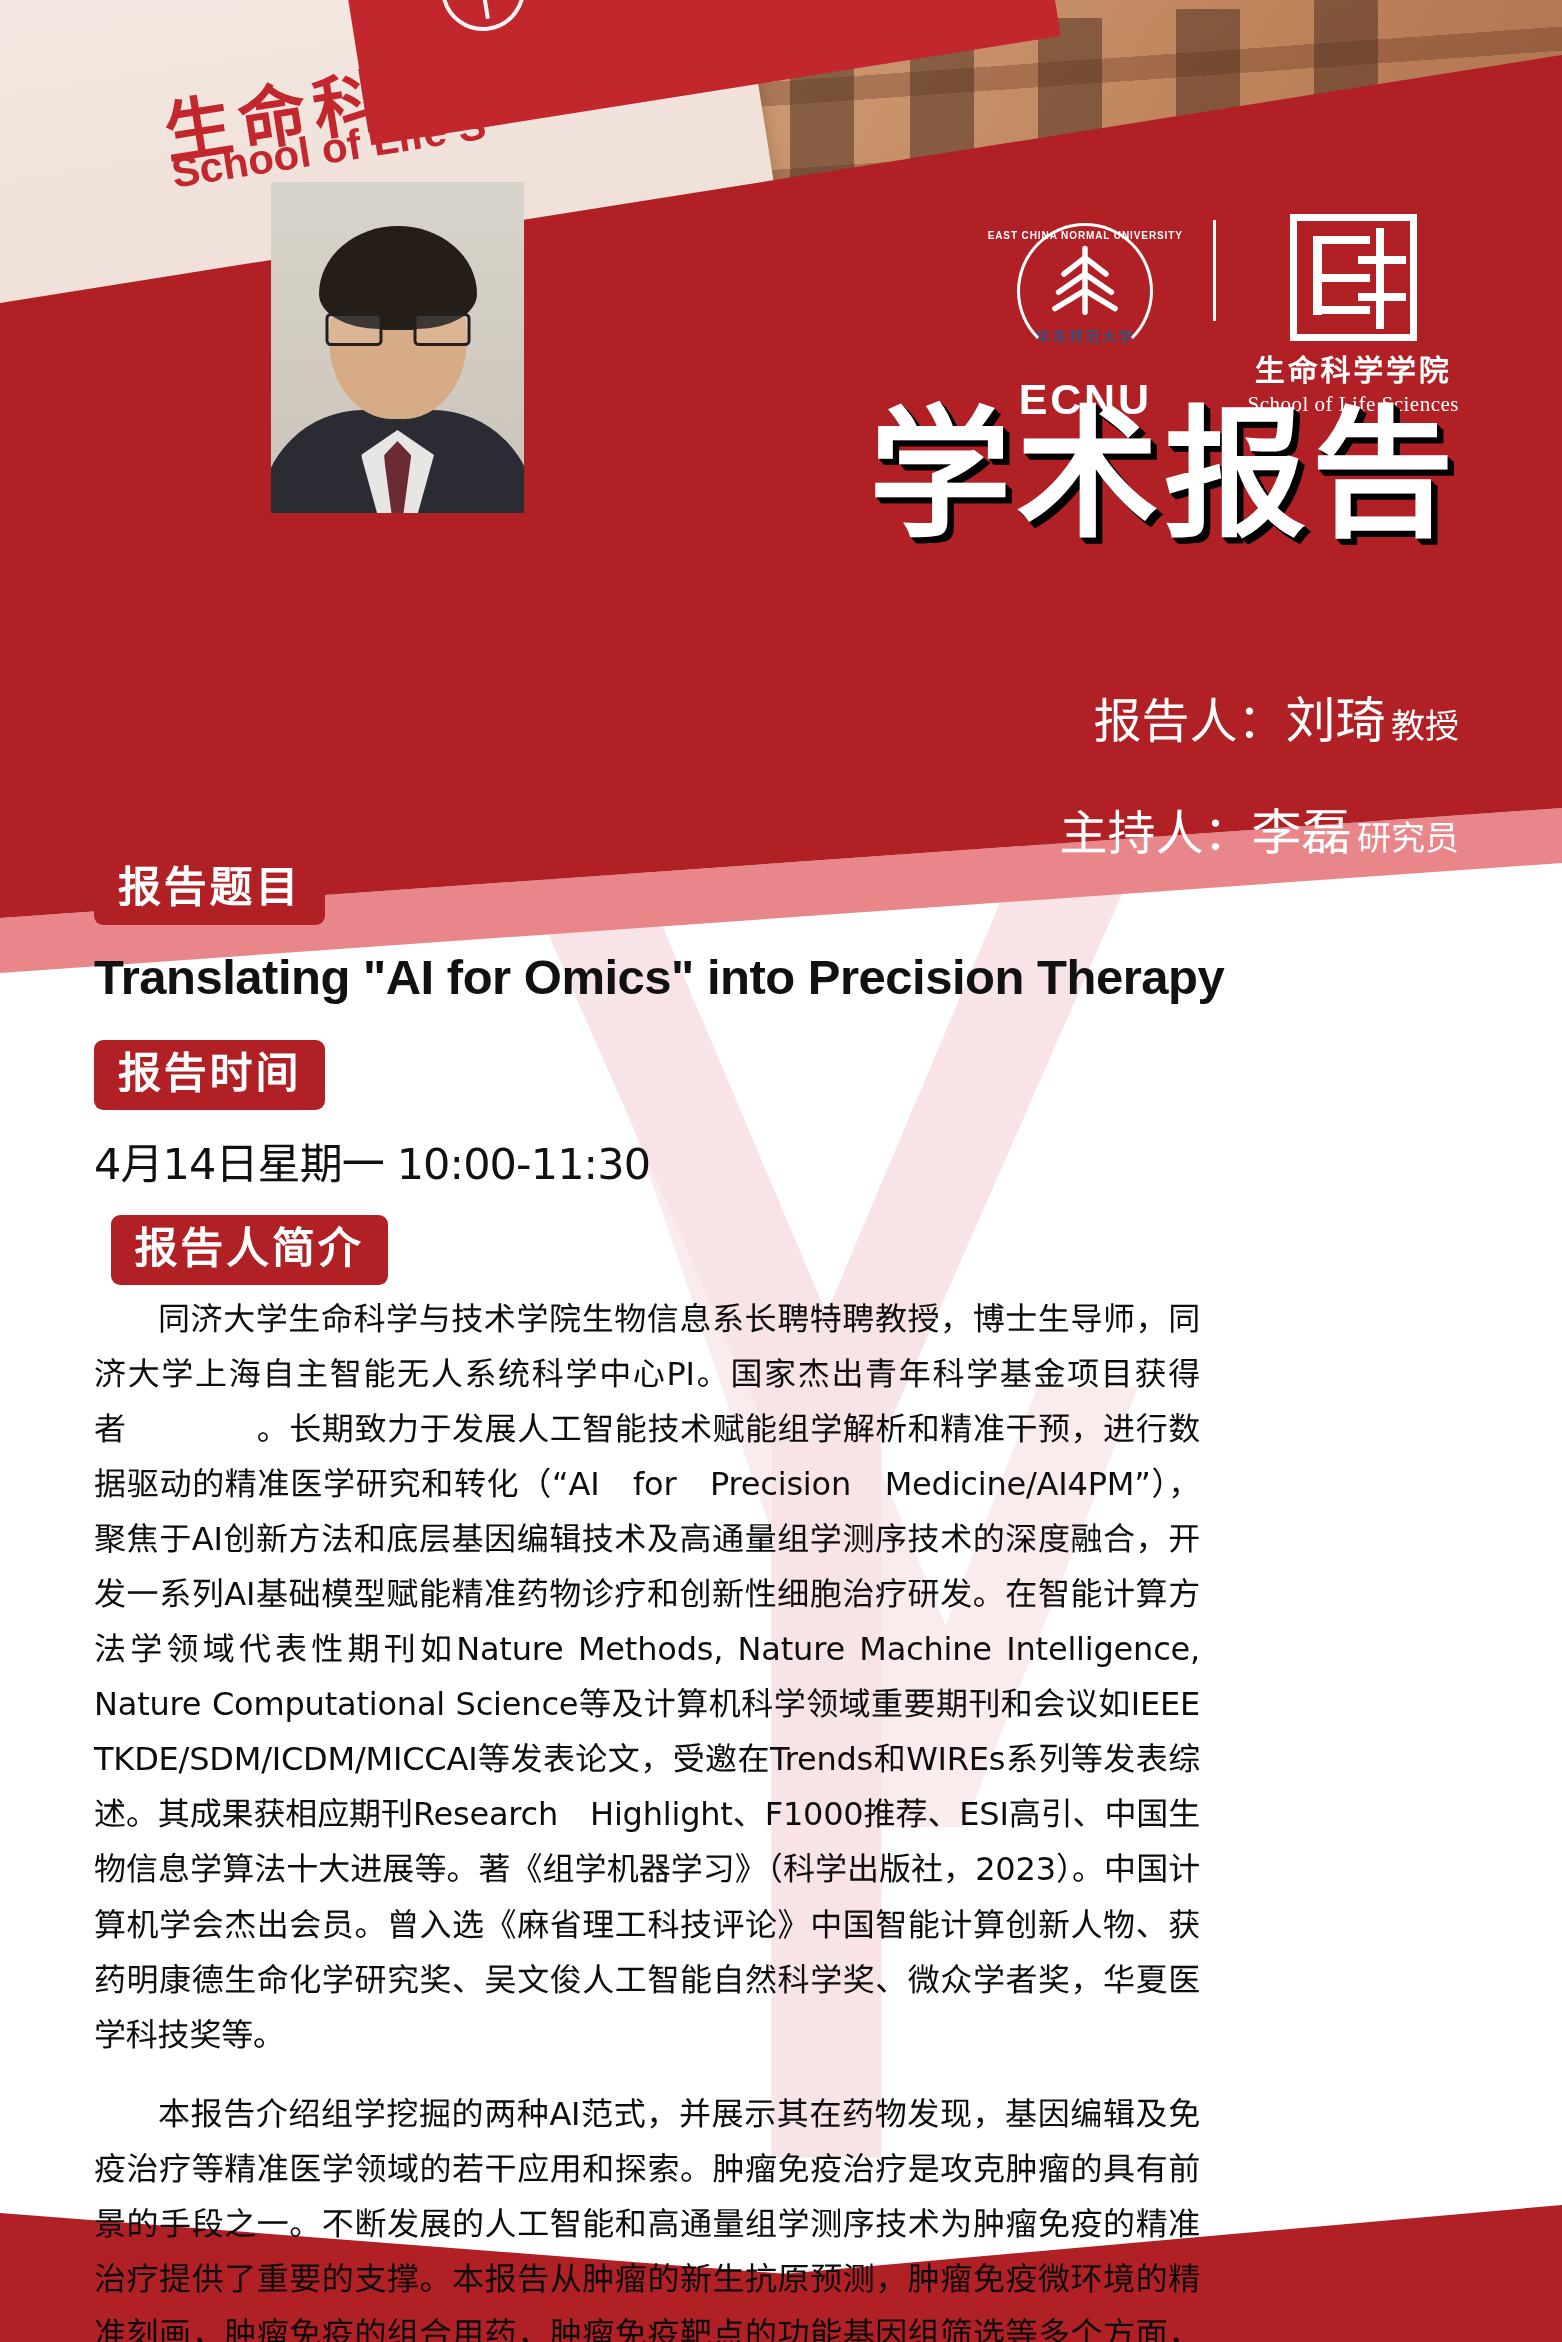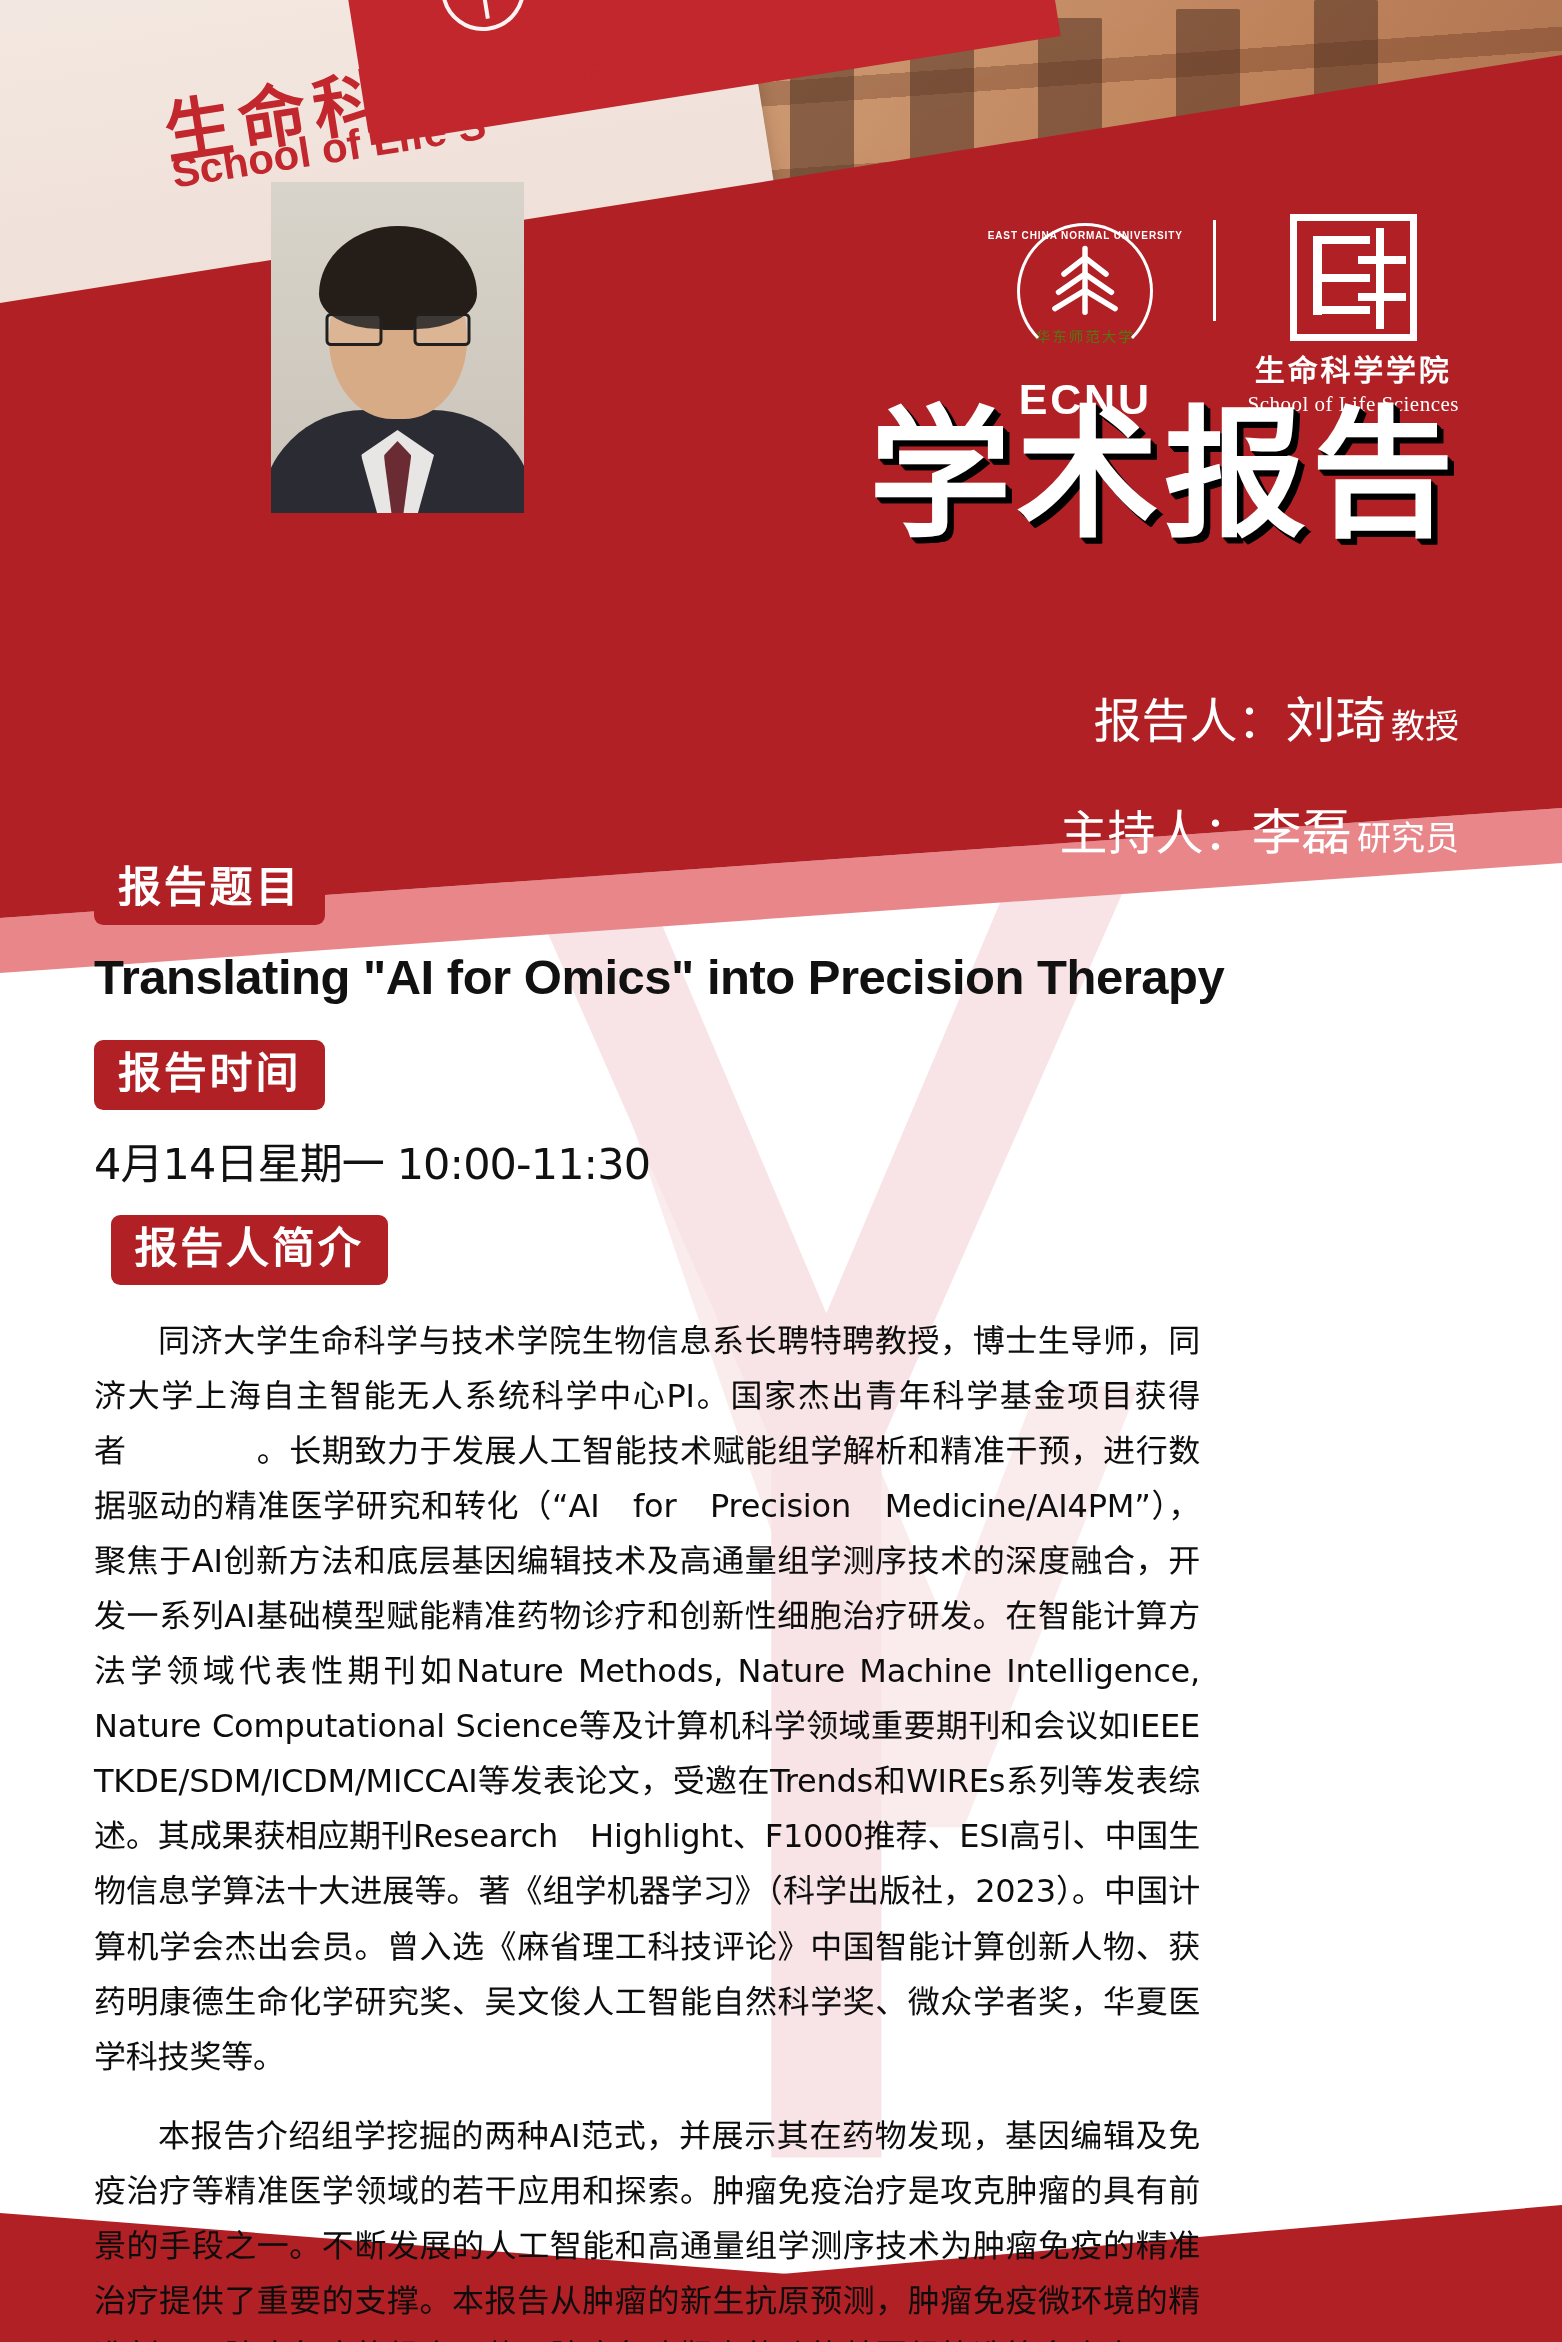--- a/index.html
+++ b/index.html
@@ -223,21 +223,21 @@
     letter-spacing: 0.9px;
     color: #fff;
     white-space: nowrap;
     font-weight: 700;
   }
   .seal-cn-mini {
     position: absolute;
     left: 50%; bottom: 13px;
     transform: translateX(-50%);
     font-size: 14.7px;
-    color: #4d7c0f;
+    color: #0369a1;
     letter-spacing: 1.8px;
     white-space: nowrap;
     font-family: "DejaVu Sans", sans-serif;
   }
   .ecnu-word {
     margin-top: 7.3px;
     font-size: 43px;
     font-weight: 700;
     letter-spacing: 2.8px;
     color: #fff;
@@ -360,21 +360,21 @@
     font-weight: 500;
     color: #111;
     letter-spacing: -0.9px;
     white-space: nowrap;
   }
 
   .sect { margin-top: 24px; }
   .sect .badge { margin-left: 16.5px; }
 
   .para {
-    margin-top: 29px;
+    margin-top: 7px;
     font-family: "DejaVu Sans", sans-serif;
     font-size: 32px;
     line-height: 1.72;
     color: #0d0d0d;
     text-align: justify;
     text-justify: inter-character;
     text-indent: 2em;
     letter-spacing: -0.2px;
   }
   .para.content-para { margin-top: 9px; }

